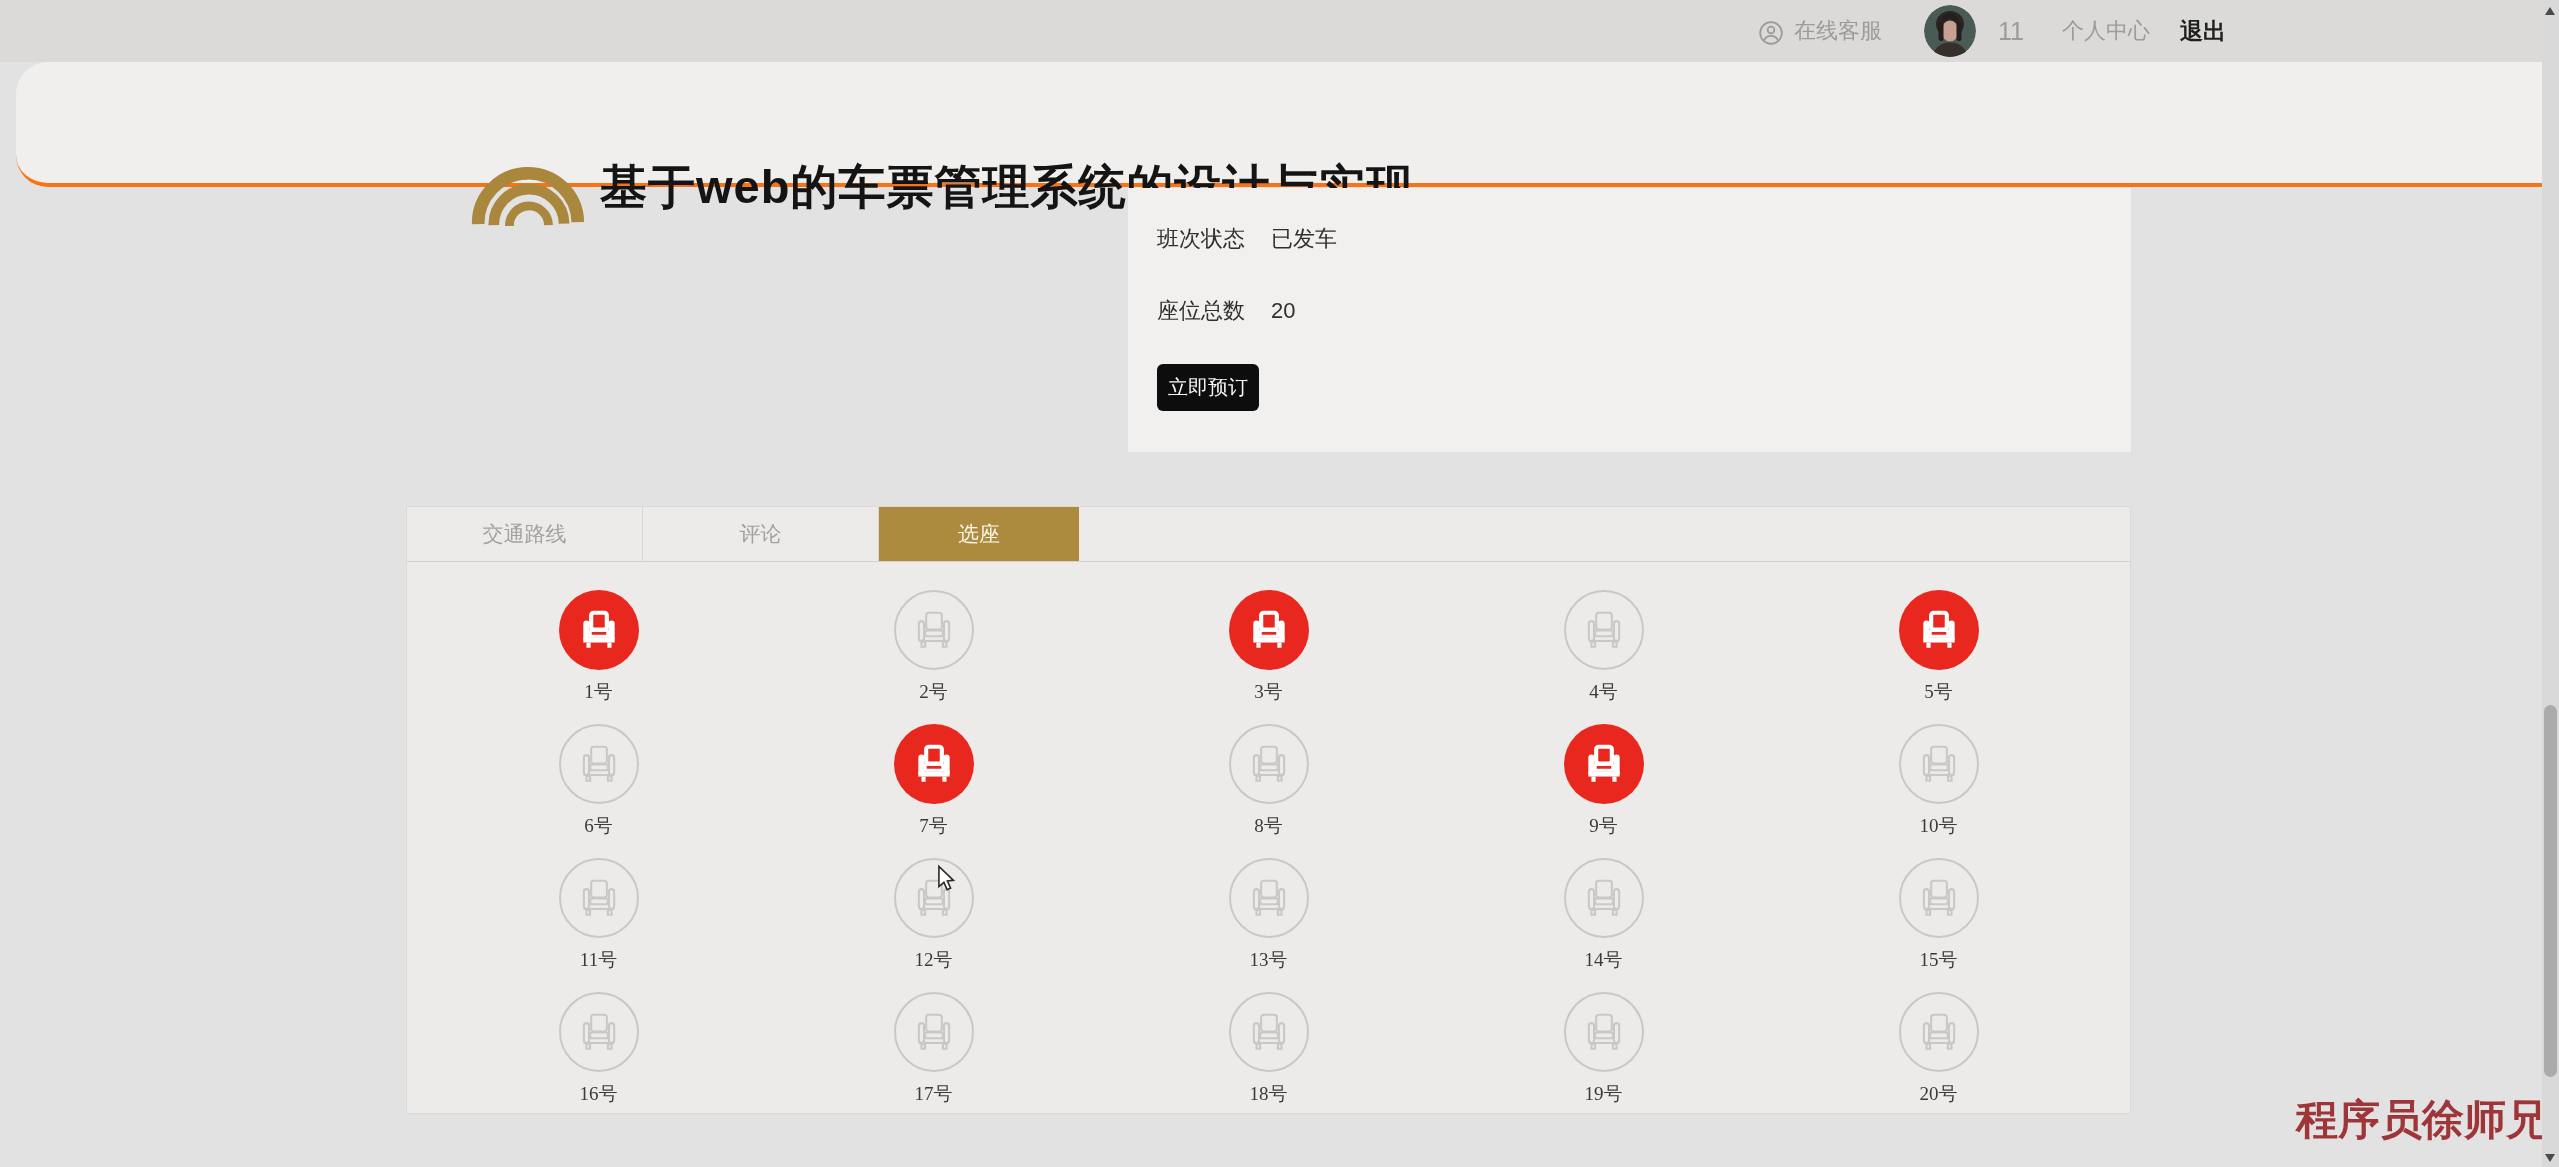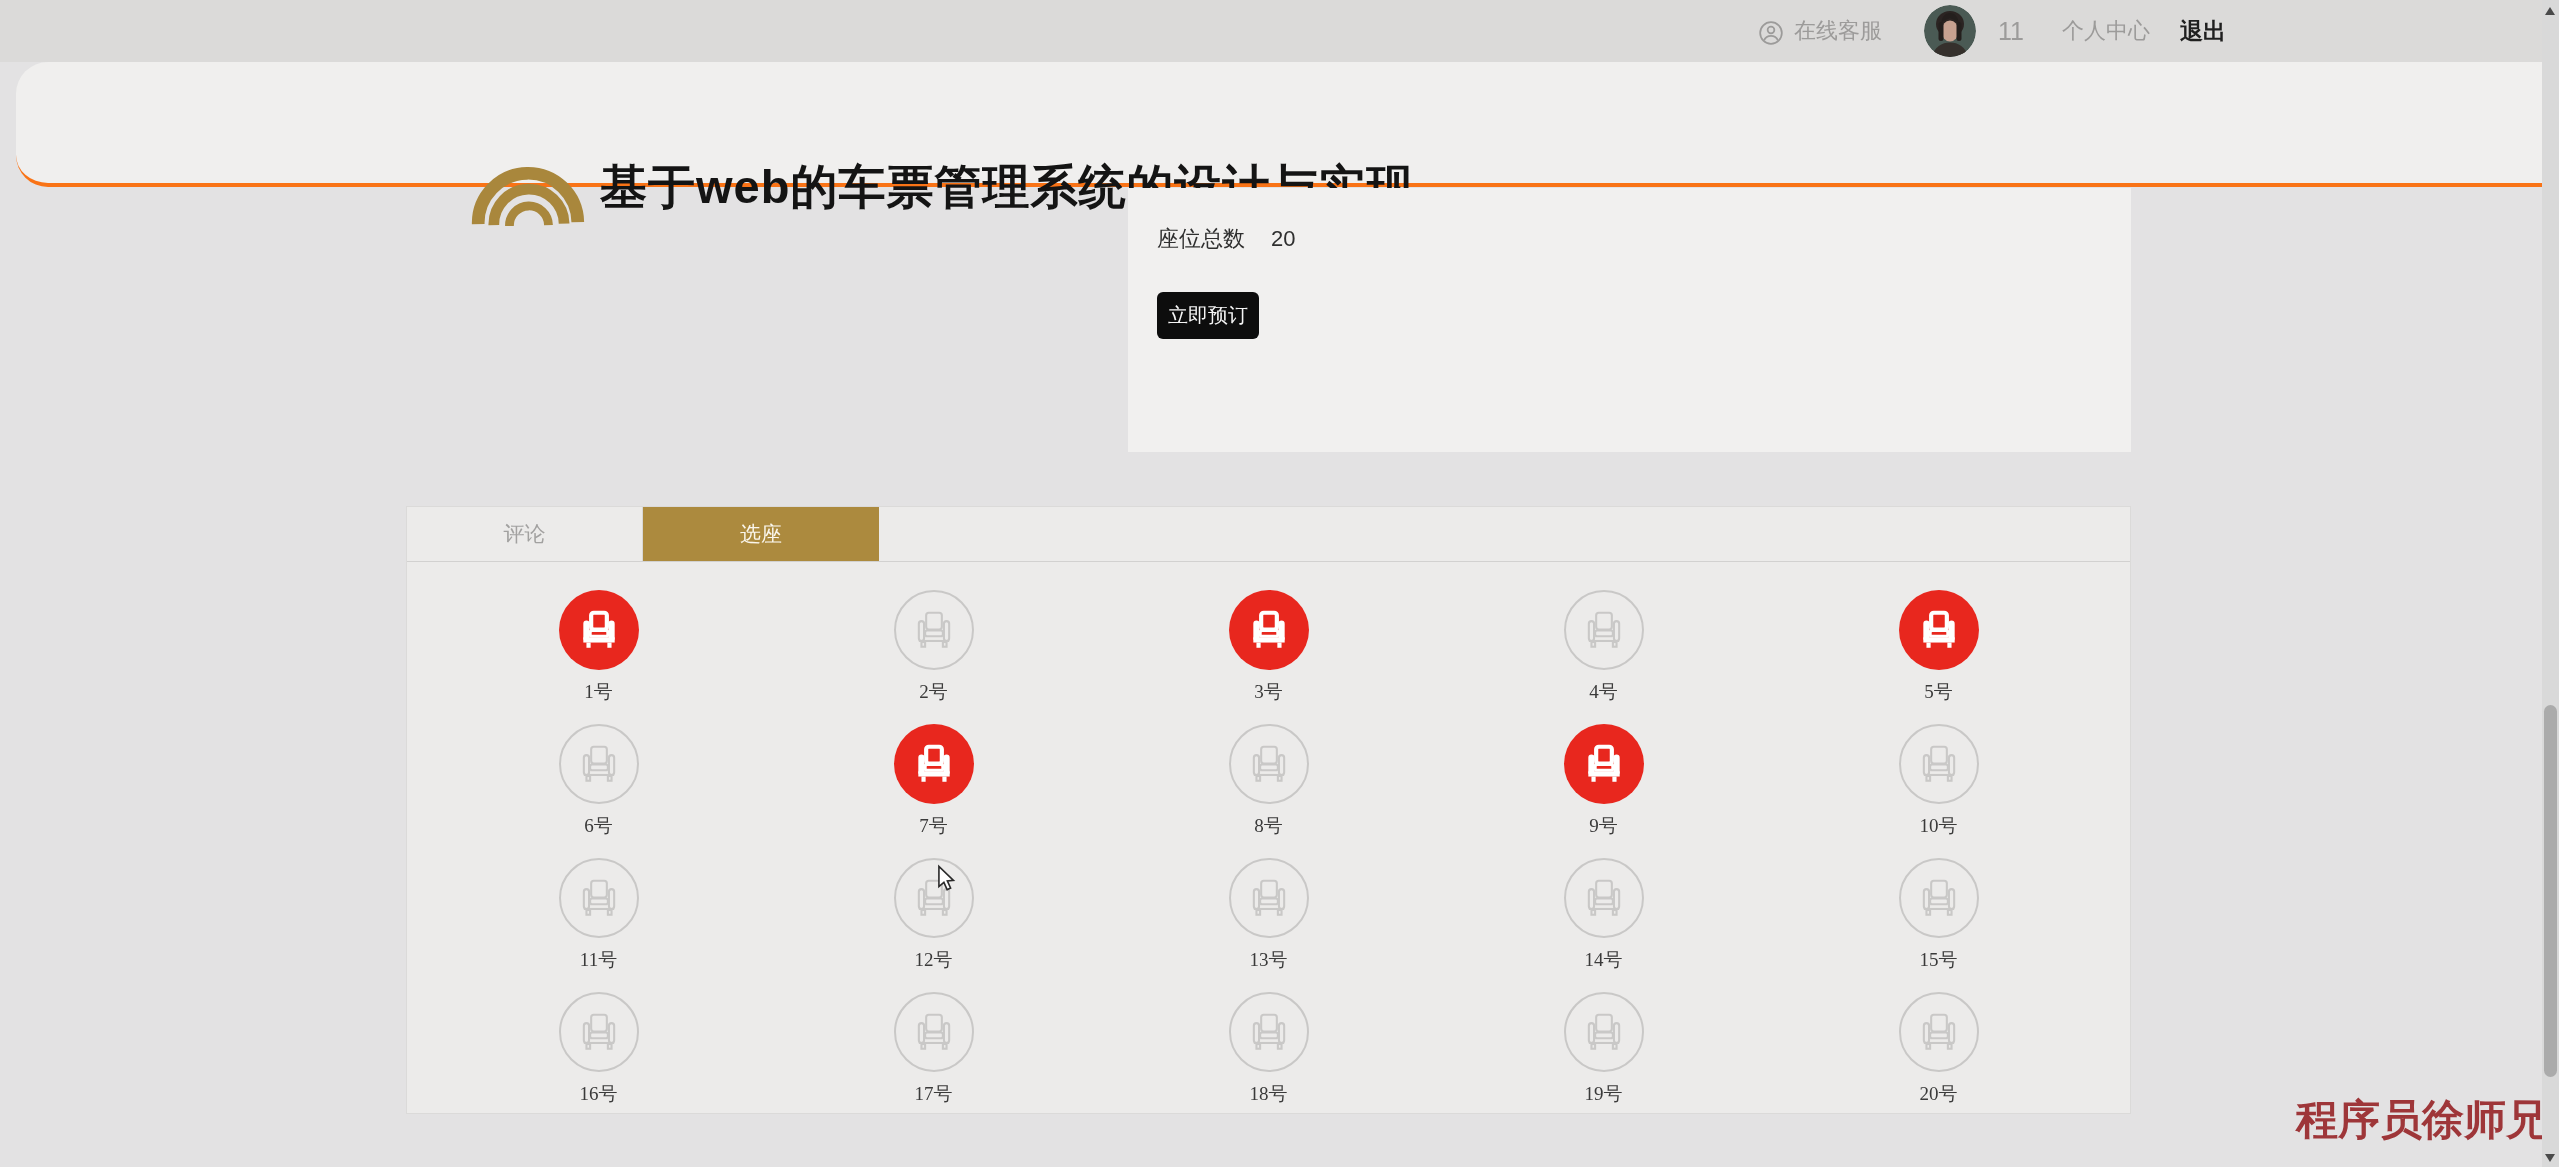--- a/index.html
+++ b/index.html
@@ -124,28 +124,33 @@
       <path d="M9 82 A51 51 0 0 1 111 80" stroke-width="13"></path>
       <path d="M25 83 A36 36 0 0 1 97 81.5" stroke-width="11"></path>
       <path d="M41 84 A20 20 0 0 1 81 83" stroke-width="9"></path>
     </g>
   </svg>
   <div class="site-title">基于web的车票管理系统的设计与实现</div>
 </div>
 
 <div class="card">
   <div class="frow">
+    <span class="flabel">班次状态</span>
+    <span>已发车</span>
+  </div>
+  <div class="frow">
     <span class="flabel">座位总数</span>
     <span>20</span>
   </div>
   <button class="book-btn">立即预订</button>
 </div>
 
 <div class="tabs-box">
   <div class="tabbar">
+      <div class="tab">交通路线</div>
       <div class="tab">评论</div>
       <div class="tab active">选座</div>
     </div>
   <div class="seat-grid">
       <div class="seat-cell">
         <div class="seat-circle occupied">
           <svg width="46" height="46" viewBox="0 0 44 44" fill="none" stroke="#ffffff">
             <rect x="14.5" y="5.5" width="15" height="16" rx="2.5" stroke-width="4"></rect>
             <rect x="13.5" y="22.5" width="17" height="5.5" rx="2" stroke-width="3"></rect>
             <rect x="7" y="13" width="6" height="20" rx="3" fill="#ffffff" stroke="none"></rect>

